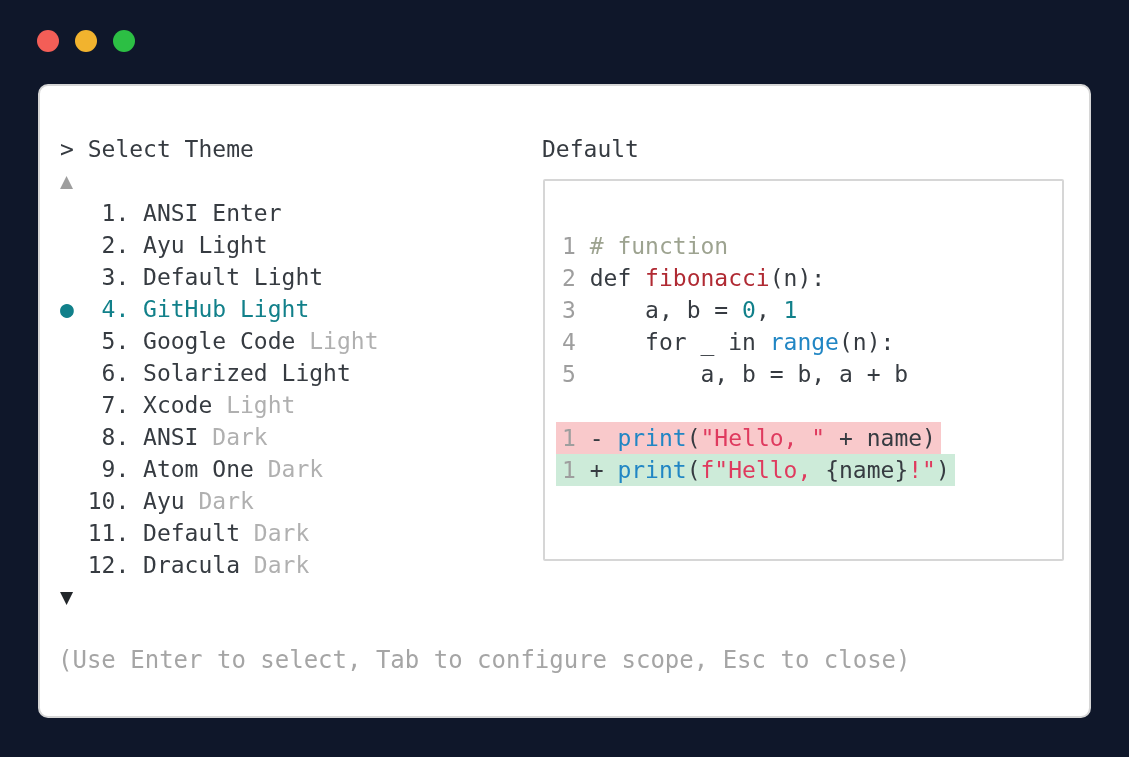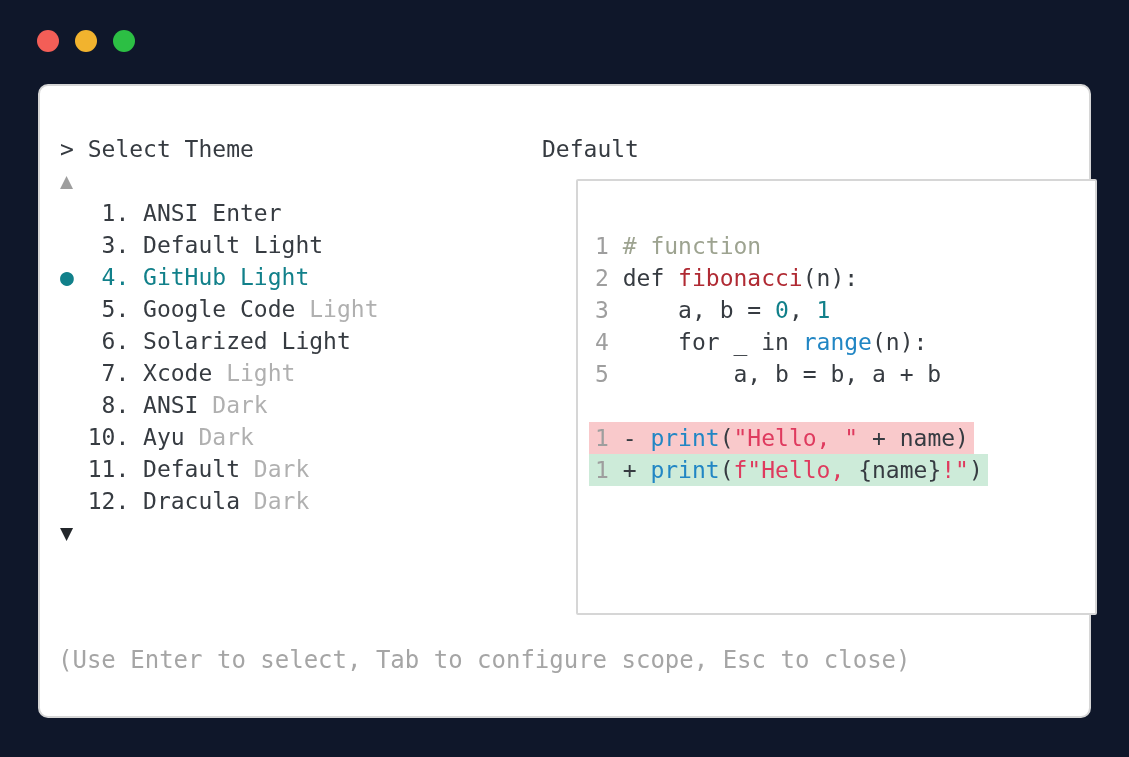--- a/index.html
+++ b/index.html
@@ -21,23 +21,23 @@
   .arrow{font-family:"DejaVu Sans",sans-serif;font-size:17px;}
   .arrow.up{color:var(--arrow_up);}
   .arrow.down{color:var(--arrow_down);}
   .item .bullet{display:inline-block;width:2ch;color:var(--accent);}
   .item .inum{margin-right:1ch;}
   .item .iname{color:var(--fg);}
   .item .imuted{color:var(--muted);}
   .item.selected .inum,.item.selected .iname{color:var(--accent);}
   
   .ptitle{position:absolute;left:502px;top:47px;}
-  .pbox{position:absolute;left:503px;top:93px;width:521px;height:436px;box-sizing:border-box;
+  .pbox{position:absolute;left:503px;top:93px;width:521px;height:382px;box-sizing:border-box;
         border:2px solid var(--border);border-radius:2px;background:#fff;
-        padding:49px 0 0 17px;margin-left:33px;}
+        padding:49px 0 0 17px;}
   .cl{height:32px;line-height:32px;font-size:23px;white-space:pre;color:var(--fg);}
   .ln{color:var(--ln);margin-right:1ch;}
   .dl{display:inline-block;margin-left:-6px;padding:0 5px 0 6px;}
   .dl.del{background:var(--del_bg);}
   .dl.add{background:var(--add_bg);}
   .tok-fg{color:var(--fg);}
   .tok-comment{color:var(--comment);}
   .tok-func{color:var(--func);}
   .tok-num{color:var(--numlit);}
   .tok-builtin{color:var(--builtin);}
@@ -57,26 +57,28 @@
     <span class="dot green"></span>
   </div>
 
   <div class="panel">
 
     <div class="leftcol">
       <div class="row prompt">&gt; Select Theme</div>
       <div class="row arrow up">▲</div>
 
       <div class="row item"><span class="bullet"></span><span class="inum"> 1.</span><span class="iname">ANSI Enter</span><span class="imuted"></span></div>
+      <div class="row item"><span class="bullet"></span><span class="inum"> 2.</span><span class="iname">Ayu Light</span><span class="imuted"></span></div>
       <div class="row item"><span class="bullet"></span><span class="inum"> 3.</span><span class="iname">Default Light</span><span class="imuted"></span></div>
       <div class="row item selected"><span class="bullet">●</span><span class="inum"> 4.</span><span class="iname">GitHub Light</span><span class="imuted"></span></div>
       <div class="row item"><span class="bullet"></span><span class="inum"> 5.</span><span class="iname">Google Code</span><span class="imuted"> Light</span></div>
       <div class="row item"><span class="bullet"></span><span class="inum"> 6.</span><span class="iname">Solarized Light</span><span class="imuted"></span></div>
       <div class="row item"><span class="bullet"></span><span class="inum"> 7.</span><span class="iname">Xcode</span><span class="imuted"> Light</span></div>
       <div class="row item"><span class="bullet"></span><span class="inum"> 8.</span><span class="iname">ANSI</span><span class="imuted"> Dark</span></div>
+      <div class="row item"><span class="bullet"></span><span class="inum"> 9.</span><span class="iname">Atom One</span><span class="imuted"> Dark</span></div>
       <div class="row item"><span class="bullet"></span><span class="inum">10.</span><span class="iname">Ayu</span><span class="imuted"> Dark</span></div>
       <div class="row item"><span class="bullet"></span><span class="inum">11.</span><span class="iname">Default</span><span class="imuted"> Dark</span></div>
       <div class="row item"><span class="bullet"></span><span class="inum">12.</span><span class="iname">Dracula</span><span class="imuted"> Dark</span></div>
 
       <div class="row arrow down">▼</div>
     </div>
 
     <div class="row ptitle">Default</div>
 
     <div class="pbox">

